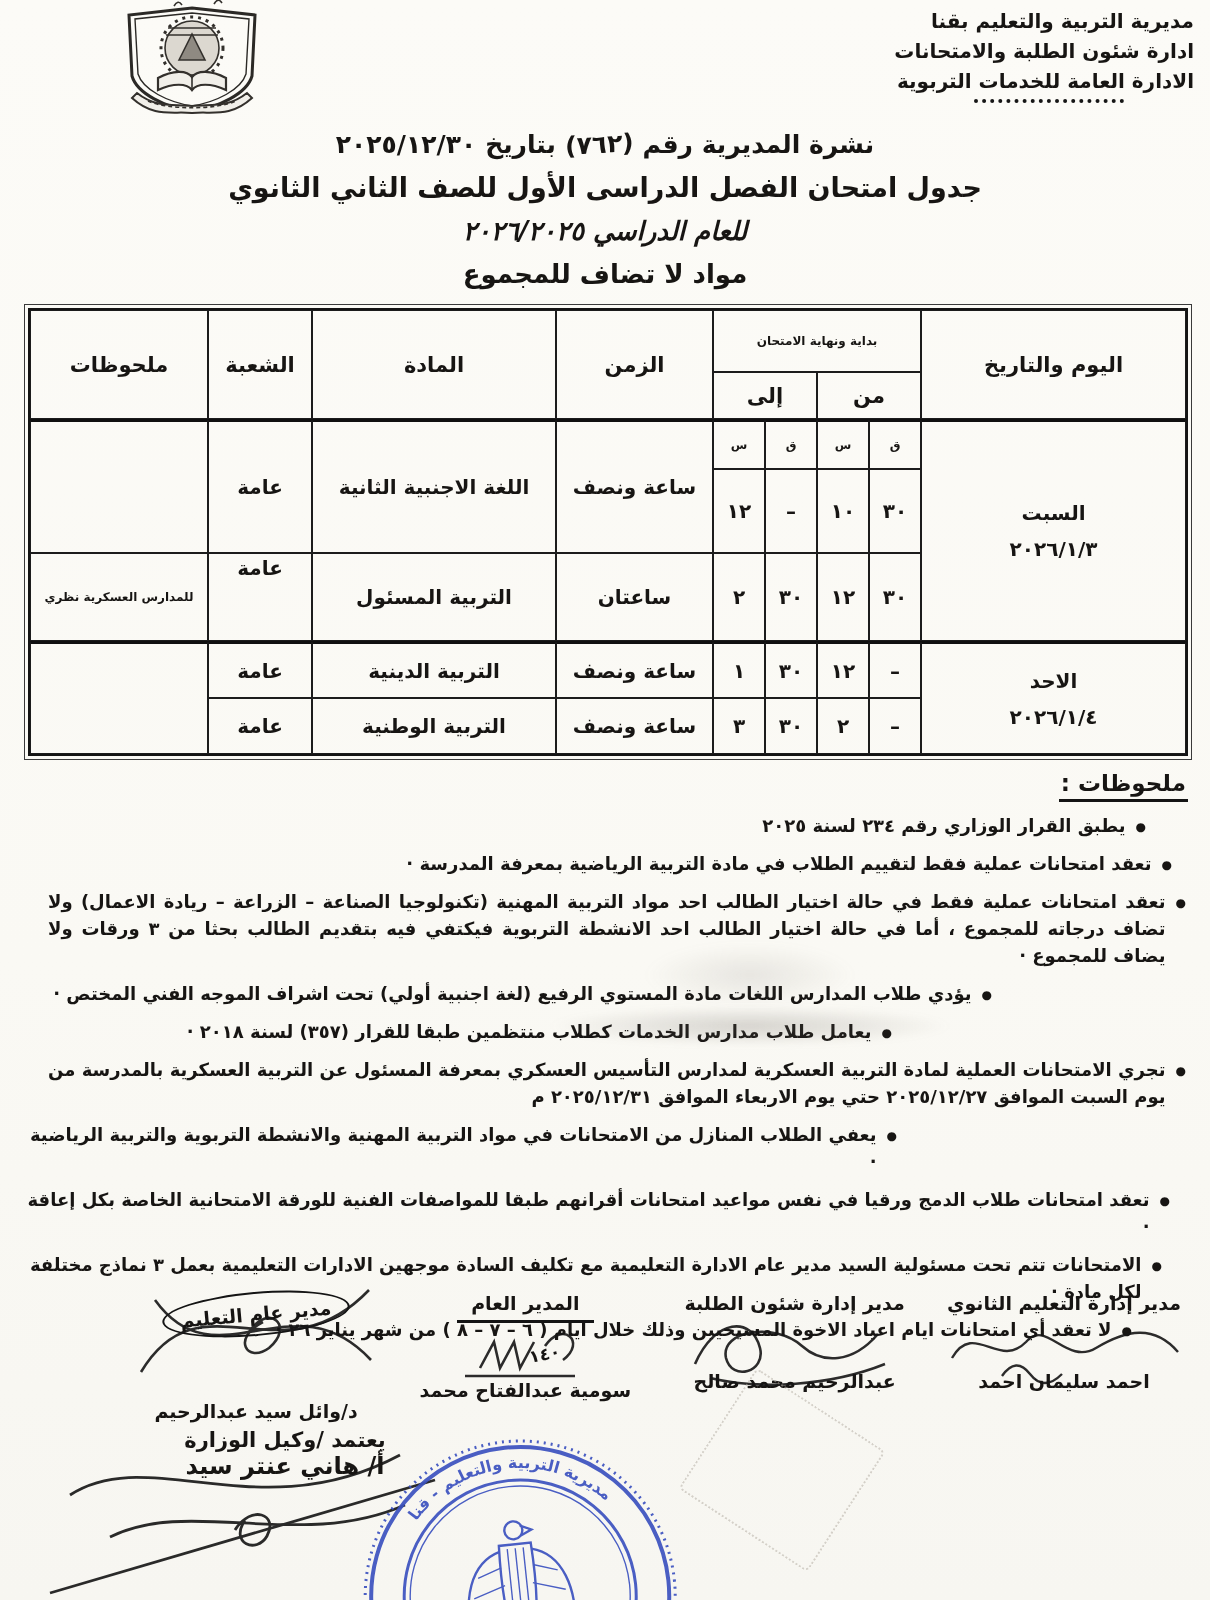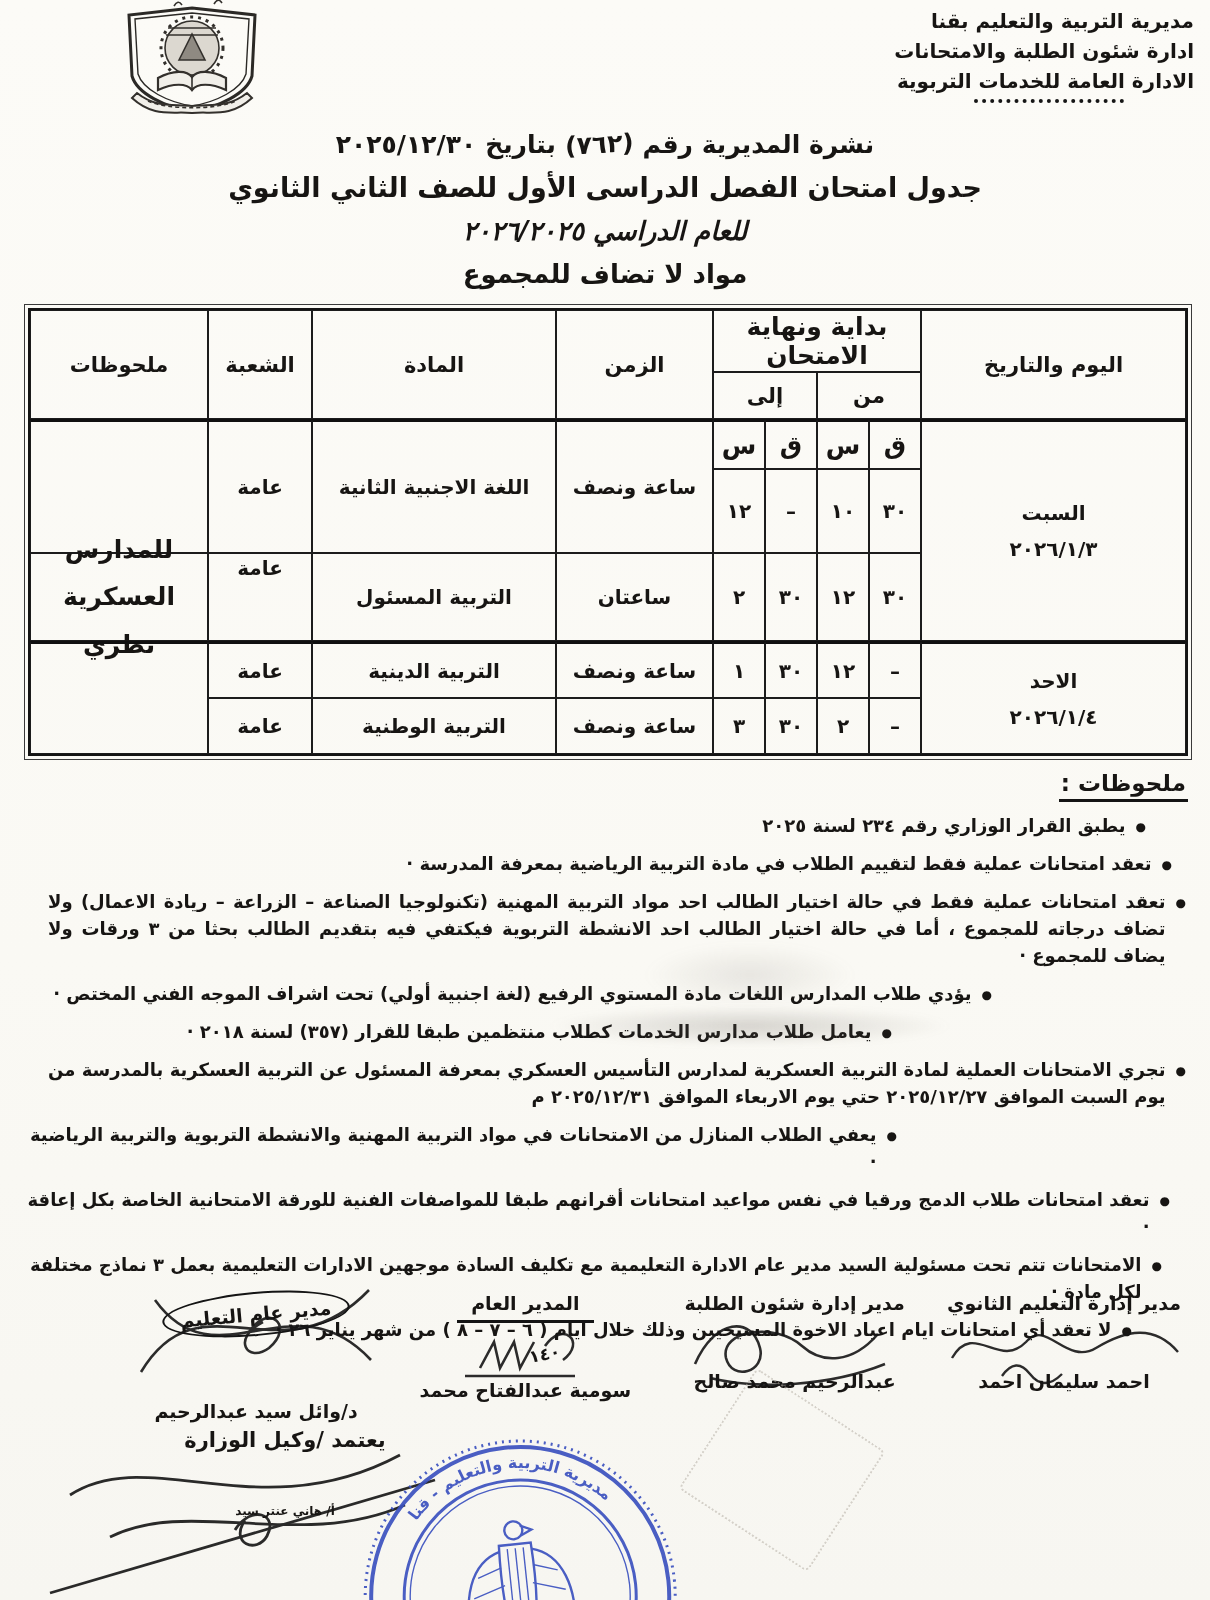--- a/index.html
+++ b/index.html
@@ -20,39 +20,39 @@
   .hand{transform:rotate(-3deg) skewX(-4deg);display:inline-block;letter-spacing:3px;}
   
   .sched{position:absolute;top:308px;right:22px;display:grid;direction:rtl;background:transparent;
          grid-template-columns:265px 52px 52px 52px 52px 157px 244px 104px 178px;
          grid-template-rows:62px 47px 50px 84px 88px 57px 56px;
          border:2.5px solid #141414;outline:1.5px solid #3a3a3a;outline-offset:3px;font-weight:700;}
   .c{border:1px solid #1c1c1c;display:flex;flex-direction:column;align-items:center;justify-content:center;
      text-align:center;font-size:20px;padding:2px;gap:12px;}
   .h{font-size:21px;}
   .tk{border-top:3.5px solid #101010;}
-  .small{font-size:25px;}
+  .small{font-size:12px;}
   
   .notes{position:absolute;top:770px;right:18px;left:18px;direction:rtl;}
   .notes-h{display:inline-block;font-size:23px;font-weight:700;border-bottom:3px solid #141414;padding:0 2px 3px;margin:0 4px 10px 0;}
   .note{display:flex;gap:10px;font-size:18px;font-weight:700;line-height:1.5;margin-bottom:11px;text-align:right;}
   .note .b{font-size:12px;padding-top:6px;}
   
   .sigs{position:absolute;top:1292px;right:15px;left:125px;display:flex;justify-content:space-between;direction:rtl;}
   .sig{position:relative;width:262px;text-align:center;}
   .sig .ttl{font-size:19px;font-weight:700;}
   .sig .nm{font-size:19px;font-weight:700;margin-top:56px;}
   .sig svg{position:absolute;top:14px;right:0;left:0;margin:auto;pointer-events:none;}
   .circled{display:inline-block;border:2.5px solid #141414;border-radius:50%;padding:9px 16px;transform:rotate(-5deg);}
   .underlined{display:inline-block;border-bottom:3px solid #141414;padding:0 14px 6px;}
   .hand-mark{position:absolute;top:52px;right:96px;font-size:17px;font-weight:700;transform:rotate(-12deg);letter-spacing:2px;}
   
   .approve{position:absolute;left:150px;top:1428px;width:270px;text-align:center;font-weight:700;direction:rtl;}
   .approve .a1{font-size:21px;}
-  .approve .a2{font-size:12px;margin-top:52px;}
+  .approve .a2{font-size:24px;}
   .approve-scribble{position:absolute;left:40px;top:1425px;pointer-events:none;}
   
   .stamp{position:absolute;left:352px;top:1426px;transform:rotate(-6deg);opacity:.93;}
   .ghost{position:absolute;left:705px;top:1398px;width:150px;height:140px;border:2px dotted #b8b2a8;
          transform:rotate(33deg);opacity:.55;border-radius:6px;}
   .smudge{position:absolute;left:470px;top:998px;width:560px;height:56px;pointer-events:none;
           background:radial-gradient(closest-side,rgba(110,105,98,.26),rgba(110,105,98,0) 72%);filter:blur(3px);}
   .smudge2{position:absolute;left:600px;top:930px;width:300px;height:90px;pointer-events:none;
           background:radial-gradient(closest-side,rgba(120,115,108,.14),rgba(110,105,98,0) 70%);filter:blur(4px);}
 </style>

